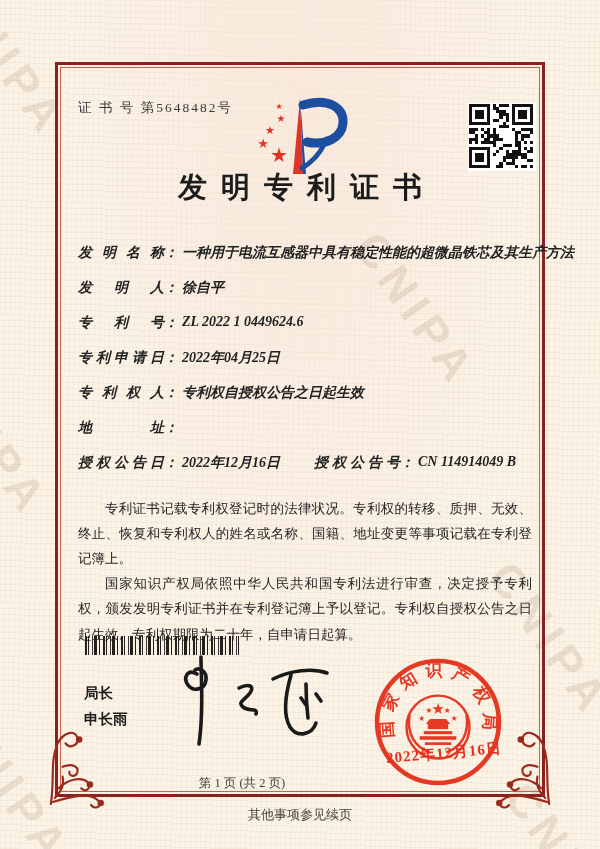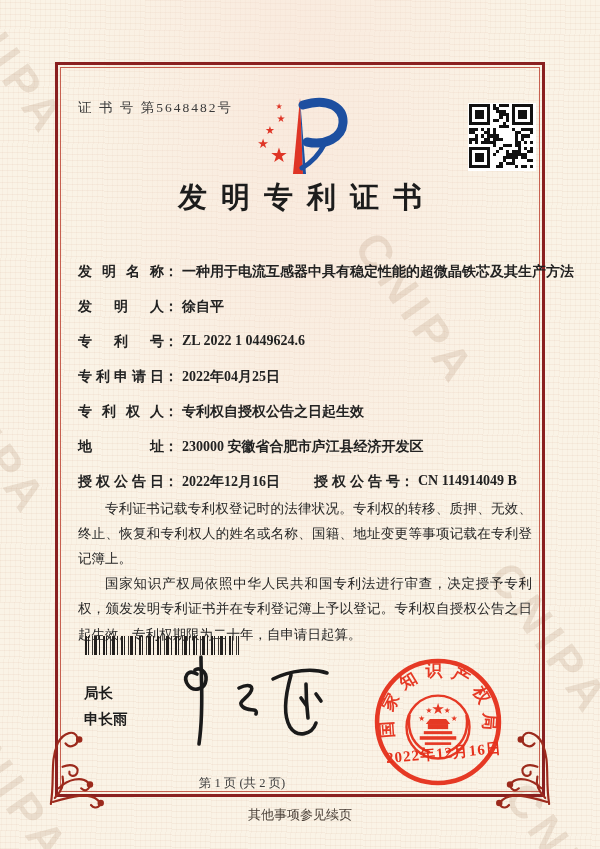--- a/index.html
+++ b/index.html
@@ -21,23 +21,23 @@
   .frame-inner{position:absolute;inset:2px;border:1px solid #c6604f;}
   .flourish{position:absolute;width:88px;height:100px;z-index:3;}
   .flourish.fl-left{left:-13px;bottom:-15px;}
   .flourish.fl-right{right:-13px;bottom:-15px;transform:scaleX(-1);}
   
   .abs{position:absolute;z-index:4;}
   .cert-no{left:78px;top:99px;font-size:13.5px;letter-spacing:2px;color:#3a3a3a;}
   .logo{left:243px;top:96px;width:116px;height:80px;}
   .qr{left:468px;top:103px;width:66px;height:66px;background:#fff;padding:1px;}
   .qr svg{display:block;width:64px;height:64px;}
-  .title{left:0;top:178px;width:600px;text-align:center;font-size:29px;font-weight:bold;
+  .title{left:0;top:168px;width:600px;text-align:center;font-size:29px;font-weight:bold;
          letter-spacing:14px;text-indent:14px;color:#1c1c1c;}
-  .fields{left:78px;top:263px;width:456px;font-size:14px;}
+  .fields{left:78px;top:244px;width:456px;font-size:14px;font-style:italic;}
   .frow{display:flex;align-items:flex-start;height:20px;margin-bottom:15px;font-weight:bold;}
   .lbl{display:inline-block;width:86px;text-align:justify;text-align-last:justify;flex:none;}
   .colon{flex:none;margin-right:4px;}
   .val{white-space:nowrap;}
   .frow .gap{width:34px;flex:none;}
   .paras{left:78px;top:496px;width:454px;font-size:13.5px;line-height:1.86;
          text-align:justify;color:#262626;}
   .paras p{margin:0;text-indent:2em;}
   .barcode{left:85px;top:636px;width:154px;height:19px;
       background:repeating-linear-gradient(90deg,
@@ -278,21 +278,20 @@
       <span class="val">2022年04月25日</span>
     </div>
     <div class="frow">
       <span class="lbl">专利权人</span>
         <span class="colon">：</span>
       <span class="val">专利权自授权公告之日起生效</span>
     </div>
     <div class="frow">
       <span class="lbl">地址</span>
         <span class="colon">：</span>
-      <span class="val">230000 安徽省合肥市庐江县经济开发区</span>
     </div>
     <div class="frow">
       <span class="lbl">授权公告日</span>
         <span class="colon">：</span>
       <span class="val">2022年12月16日</span>
       <span class="gap"></span>
       <span class="lbl">授权公告号</span>
         <span class="colon">：</span>
       <span class="val">CN 114914049 B</span>
     </div>

